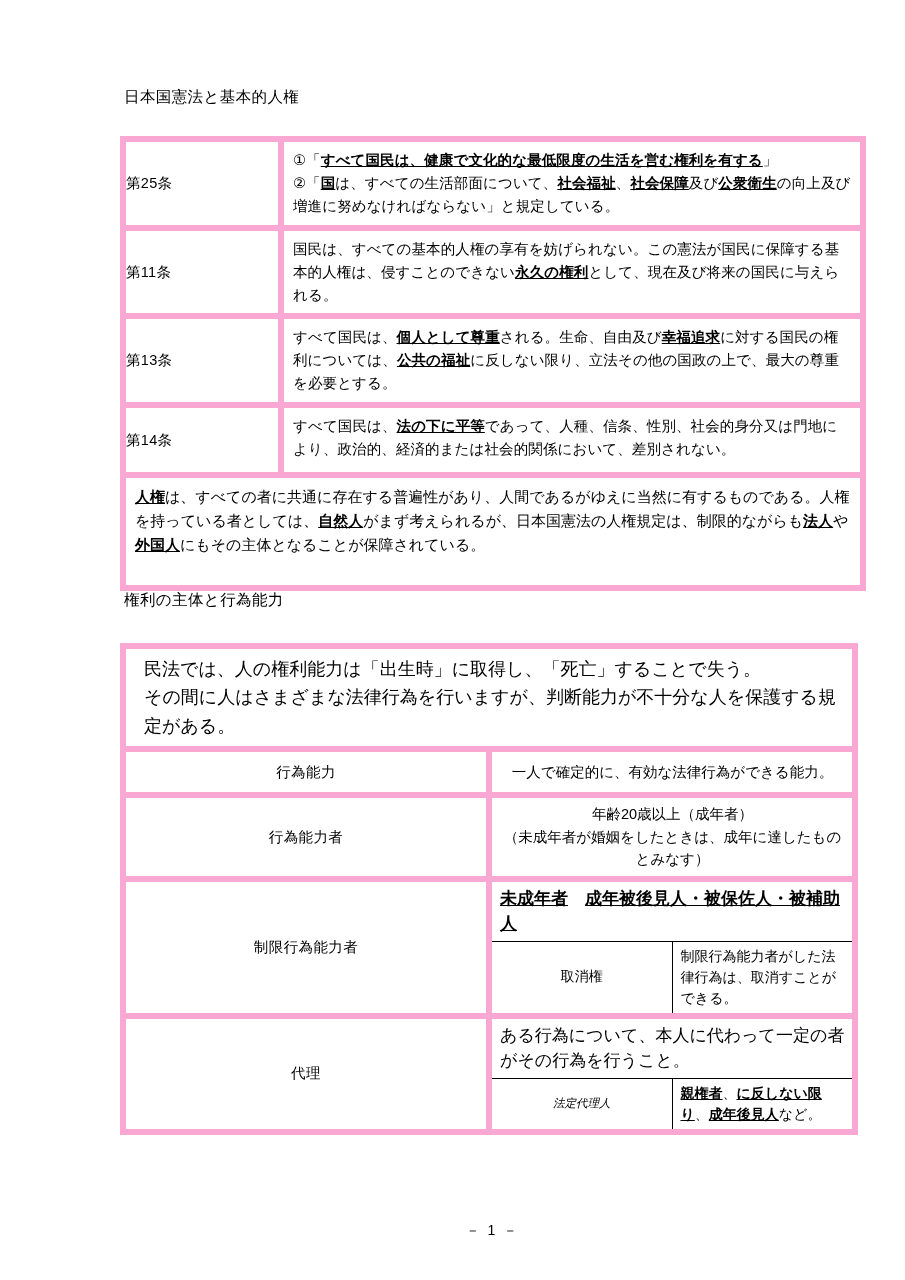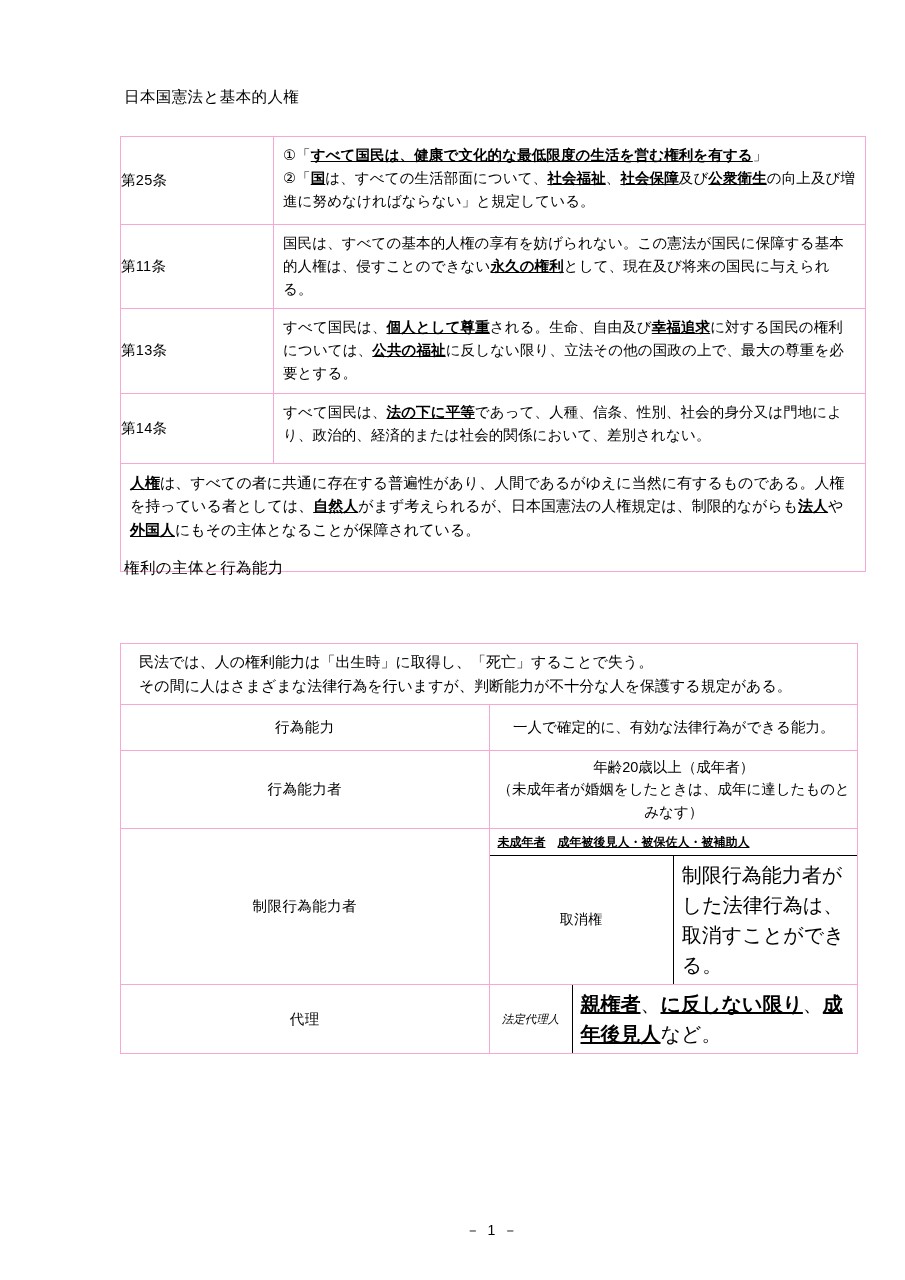--- a/index.html
+++ b/index.html
@@ -26,31 +26,31 @@
 
   
   .section-heading {
     position: absolute;
     font-size: 15.5px;
     line-height: 1.2;
     letter-spacing: 0.4px;
     white-space: nowrap;
   }
   #heading-1 { left: 84px; top: 88px; }
-  #heading-2 { left: 84px; top: 559px; }
+  #heading-2 { left: 84px; top: 591px; }
 
   
   .doc-table {
     position: absolute;
     border-collapse: collapse;
     table-layout: fixed;
     background: #fff;
   }
   .doc-table td {
-    border: 1px solid #f9a8d4;
+    border: 6px solid #f9a8d4;
     vertical-align: middle;
     padding: 0;
   }
 
   
   #table-constitution {
     left: 80px;
     top: 136px;
     width: 746px;
   }
@@ -92,21 +92,21 @@
   }
   #table-capacity .body-cell {
     padding: 5px 7px 5px 8px;
     font-size: 14.5px;
     line-height: 1.55;
     vertical-align: middle;
     text-align: center;
   }
   #table-capacity .intro-cell {
     padding: 6px 8px 6px 18px;
-    font-size: 15px;
+    font-size: 18px;
     line-height: 1.58;
     vertical-align: top;
     height: 48px;
   }
   #table-capacity .sub-label {
     width: 78px;
     text-align: center;
     font-size: 14px;
     letter-spacing: 0.2px;
     padding: 0 2px;
@@ -127,26 +127,26 @@
   }
   .inner-table td {
     border: none;
     padding: 0;
     vertical-align: middle;
   }
   .inner-table tr.top-row td { border-bottom: 1px solid #000; }
   .inner-table td.sub-label { border-right: 1px solid #000; }
   .inner-table td.cellpad {
     padding: 4px 7px 4px 8px;
-    font-size: 20px;
+    font-size: 14px;
     line-height: 1.5;
   }
   .inner-table td.cellpad-full {
     padding: 4px 7px 4px 8px;
-    font-size: 12px;
+    font-size: 17px;
     line-height: 1.5;
   }
   #table-capacity .r-intro { height: 50px; }
   #table-capacity .r-1 { height: 46px; }
   #table-capacity .r-2 { height: 55px; }
   #table-capacity .r-3 { height: 57px; }
   #table-capacity .r-4 { height: 55px; }
   b, .b { font-weight: bold; }
   .bu { font-weight: bold; text-decoration: underline; text-underline-offset: 1px; }
 
@@ -225,20 +225,23 @@
             </tbody>
           </table>
         </td>
       </tr>
 
       <tr class="r-4">
         <td class="label-cell">代理</td>
         <td class="nested">
           <table class="inner-table">
             <tbody>
+              <tr class="top-row">
+                <td class="cellpad-full" colspan="2">ある行為について、本人に代わって一定の者がその行為を行うこと。</td>
+              </tr>
               <tr>
                 <td class="sub-label small">法定代理人</td>
                 <td class="cellpad"><b class="bu">親権者</b>、<b class="bu">に反しない限り</b>、<b class="bu">成年後見人</b>など。</td>
               </tr>
             </tbody>
           </table>
         </td>
       </tr>
     </tbody>
   </table>

